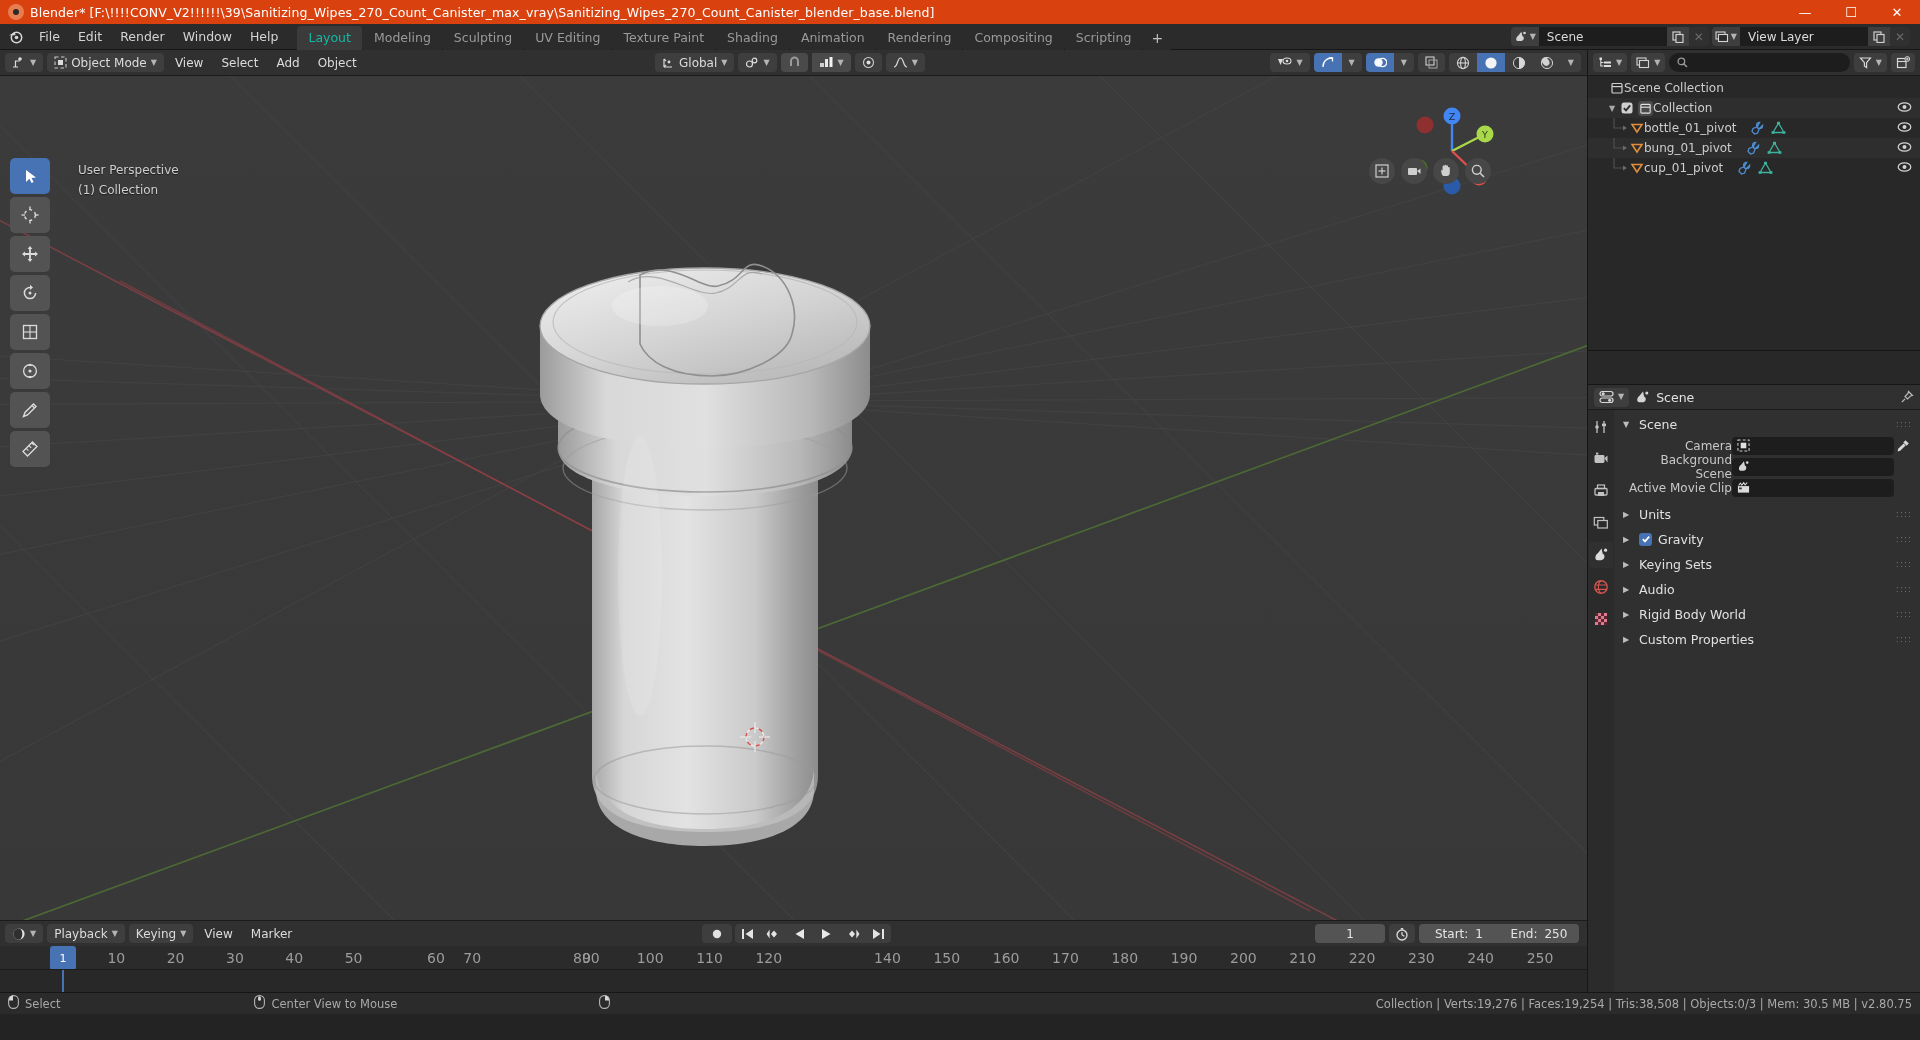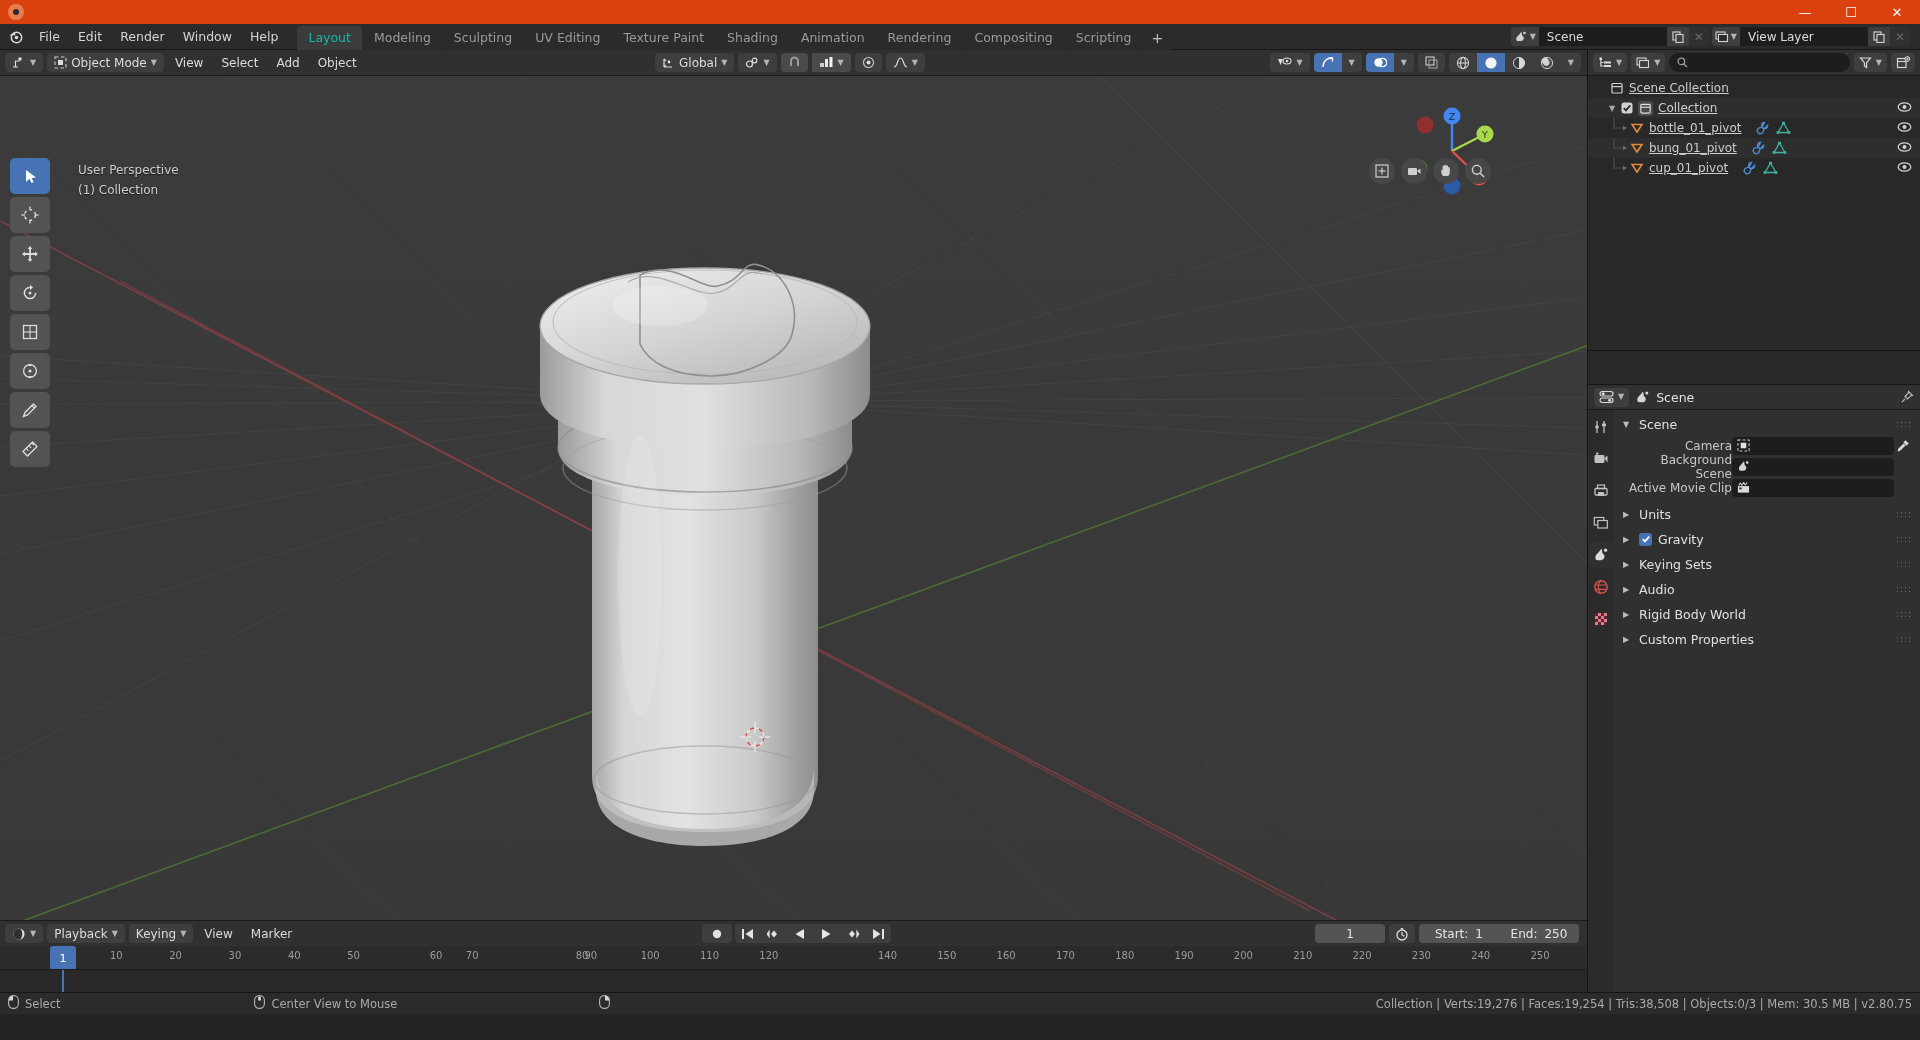--- a/index.html
+++ b/index.html
@@ -110,21 +110,21 @@
   #tlPlayMid{ position:absolute; left:702px; display:flex; align-items:center; gap:3px; }
   #tlRight{ position:absolute; right:8px; display:flex; align-items:center; gap:4px; }
   .numfld{
     background:#545454; border-radius:4px; height:19px; display:flex; align-items:center;
     justify-content:center; font-size:12px; color:#e4e4e4; padding:0 10px; gap:7px;
   }
   #tlRuler{
     height:24px; background:#2b2b2b; position:relative; overflow:hidden;
     border-bottom:1px solid #1b1b1b;
   }
-  .tick{ position:absolute; top:4px; font-size:10px; color:#9c9c9c; transform:translateX(-50%); }
+  .tick{ position:absolute; top:4px; font-size:14px; color:#9c9c9c; transform:translateX(-50%); }
   #playhead{
     position:absolute; top:0; height:24px; background:#4772b3; border-radius:3px;
     display:flex; align-items:center; justify-content:center; font-size:11px; color:#fff;
     width:26px; transform:translateX(-13px);
   }
   #tlBody{ height:22px; background:#282828; position:relative; }
   #tlBody .phline{ position:absolute; top:0; bottom:0; width:2px; background:#4772b3; }
   
   #rightCol{ width:333px; display:flex; flex-direction:column; background:#303030;
     border-left:1px solid #161616; }
@@ -136,21 +136,21 @@
     flex:1; background:#1d1d1d; border-radius:10px; height:19px; display:flex;
     align-items:center; padding:0 8px; gap:5px; font-size:11.5px; color:#8d8d8d;
   }
   #outliner{ height:274px; background:#282828; padding-top:2px; overflow:hidden; }
   .orow{
     height:20px; display:flex; align-items:center; font-size:12px; color:#cdcdcd;
     position:relative; padding-right:8px;
   }
   .orow.alt{ background:#2e2e2e; }
   .orow .twisty{ width:12px; font-size:8px; color:#a8a8a8; text-align:center; flex:0 0 auto; }
-  .orow .lbl{ margin-left:5px; white-space:nowrap;text-decoration:underline; }
+  .orow .lbl{ white-space:nowrap; }
   .orow .eye{ margin-left:auto; }
   .indent{ display:inline-block; flex:0 0 auto; }
   #propSplit{ height:34px; background:#282828; border-top:1px solid #161616; }
   #propHeader{
     height:26px; background:#303030; display:flex; align-items:center; gap:6px; padding:0 6px;
     border-bottom:1px solid #1b1b1b; border-top:1px solid #161616;
   }
   #propBody{ flex:1; display:flex; background:#303030; }
   #propTabs{ width:26px; background:#2b2b2b; padding-top:4px; display:flex;
     flex-direction:column; align-items:center; gap:6px; }
@@ -184,20 +184,21 @@
   #statusbar .right{ margin-left:auto; }
   .mouseico{ display:inline-block; }
 </style>
 </head>
 <body>
 
 <div id="titlebar">
   <span class="bl-logo">
       <i></i>
     </span>
+  <span class="ttl">Blender* [F:\!!!!CONV_V2!!!!!!\39\Sanitizing_Wipes_270_Count_Canister_max_vray\Sanitizing_Wipes_270_Count_Canister_blender_base.blend]</span>
   <div id="winbtns">
     <div>—</div>
     <div>☐</div>
     <div class="cls">✕</div>
   </div>
 </div>
 
 <div id="topbar">
   <span class="blicon">
     <svg width="17" height="17" viewBox="0 0 17 17">

